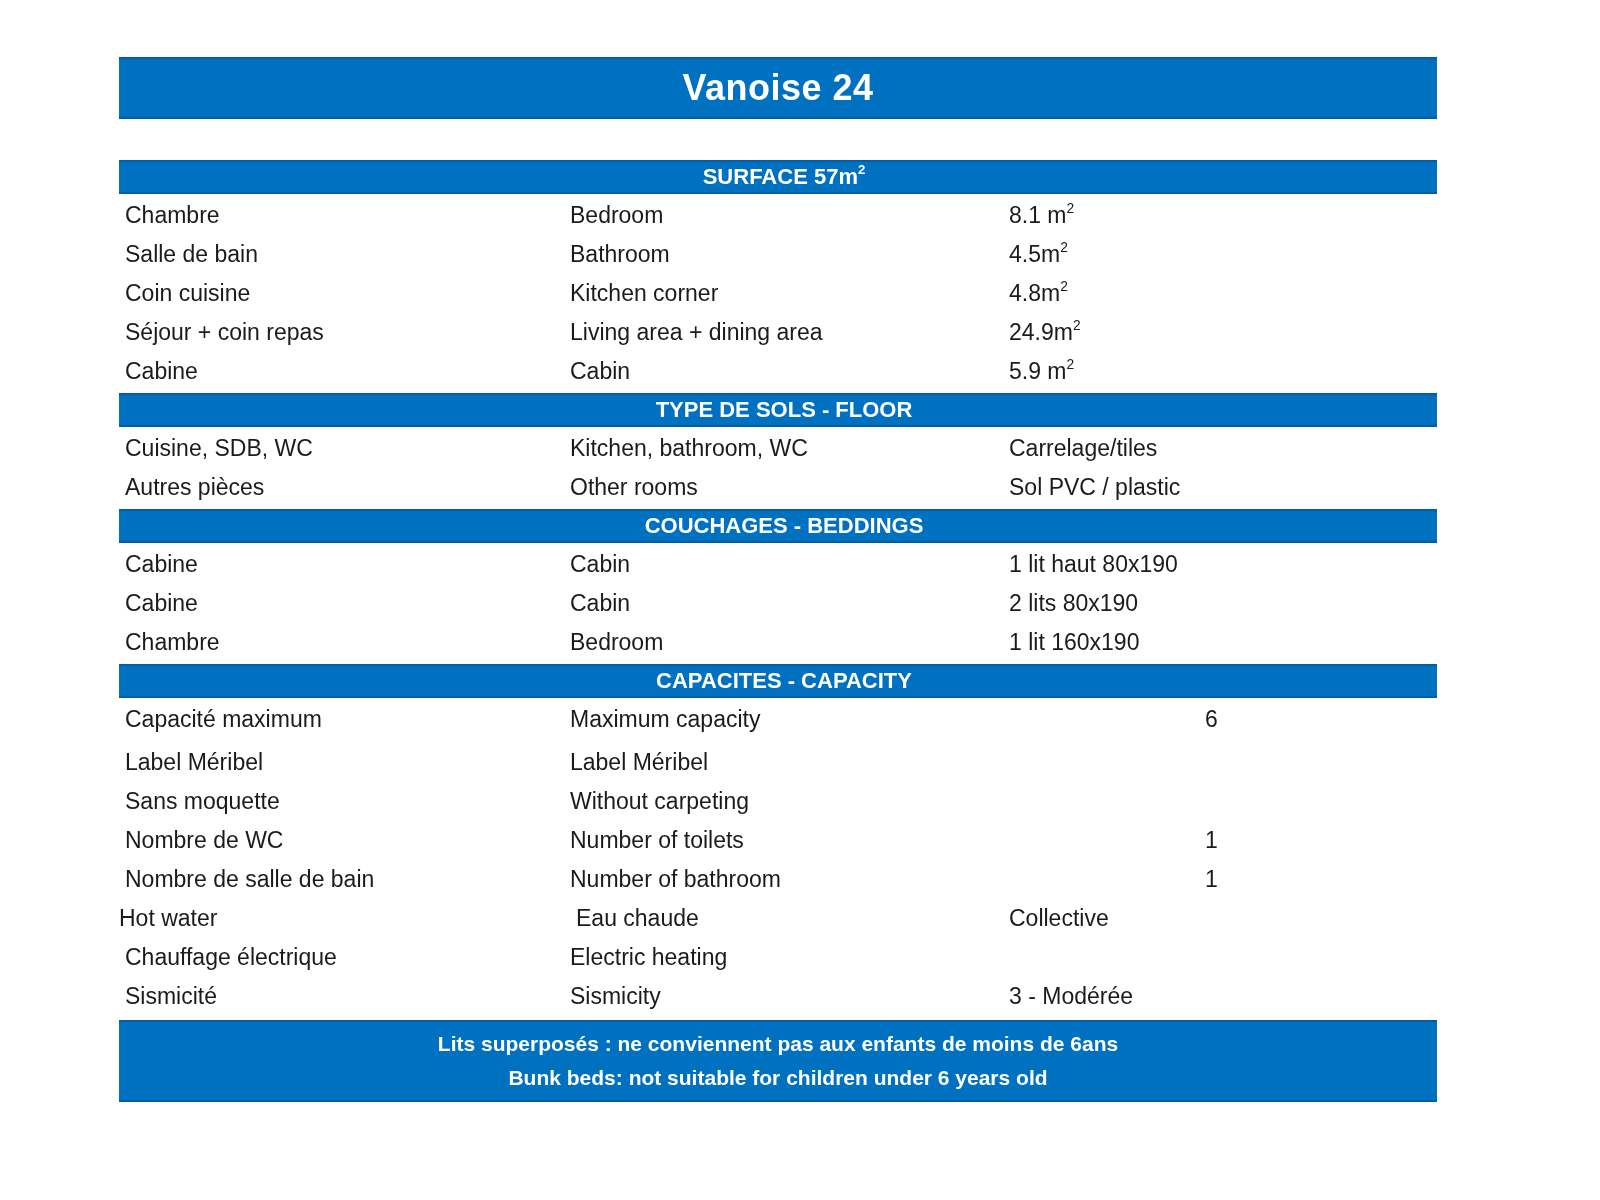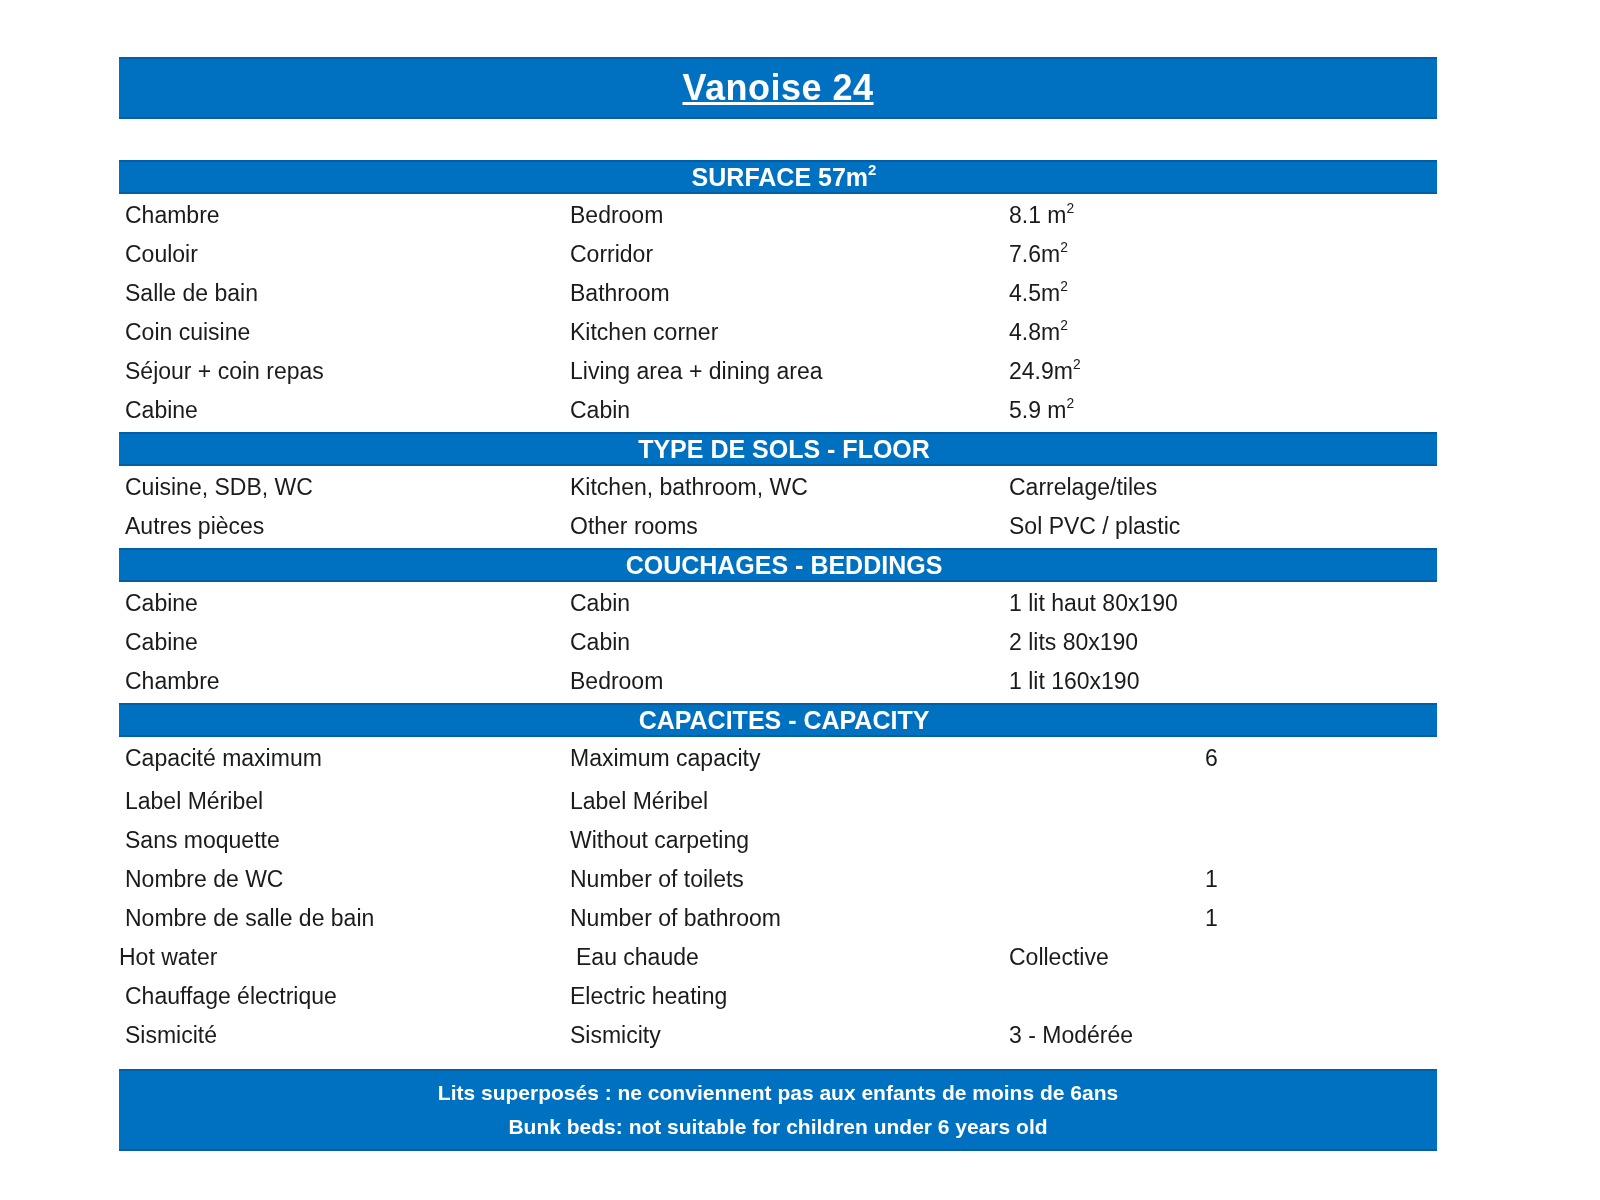--- a/index.html
+++ b/index.html
@@ -21,46 +21,45 @@
     color: var(--banner-text, #ffffff);
     font-weight: bold;
     text-align: center;
     box-shadow: inset 0 2px 0 rgba(10,45,85,0.28), inset 0 -2px 0 rgba(10,45,85,0.28);
   }
   .title-banner {
     height: 62px; line-height: 62px;
     font-size: 36px;
     margin-bottom: 41px;
     letter-spacing: 0.5px;
-    text-decoration: underline;
   }
   .section-header {
     height: 34px; line-height: 34px;
-    font-size: 25px;
+    font-size: 22px;
     padding-left: 12px;
   }
   .rows { padding: 2px 0; }
   .row {
     display: grid;
     grid-template-columns: 451px 439px 196px 1fr;
     height: 39px;
     align-items: center;
     font-size: 23px;
   }
   .cell { white-space: nowrap; overflow: visible; }
   .cell.fr { padding-left: 6px; }
   sup {
     font-size: 0.6em;
     line-height: 0;
     position: relative;
     top: -0.1em;
     font-weight: inherit;
   }
   .footer-banner {
-    margin-top: 12px;
+    margin-top: 2px;
     height: 82px;
     box-sizing: border-box;
     padding-top: 7px;
     font-size: 21px;
   }
   .footer-banner .line { line-height: 34px; }
 </style>
 </head>
 <body>
 
@@ -71,26 +70,20 @@
   <div>
     <div class="banner section-header"><span>SURFACE 57m</span><sup>2</sup></div>
     <div class="rows">
       <div class="row">
         <div class="cell fr">Chambre</div>
         <div class="cell en">Bedroom</div>
         <div class="cell val"><span>8.1 m</span><sup>2</sup></div>
         <div class="cell num"></div>
       </div>
       <div class="row">
-        <div class="cell fr">Couloir</div>
-        <div class="cell en">Corridor</div>
-        <div class="cell val"><span>7.6m</span><sup>2</sup></div>
-        <div class="cell num"></div>
-      </div>
-      <div class="row">
         <div class="cell fr">Salle de bain</div>
         <div class="cell en">Bathroom</div>
         <div class="cell val"><span>4.5m</span><sup>2</sup></div>
         <div class="cell num"></div>
       </div>
       <div class="row">
         <div class="cell fr">Coin cuisine</div>
         <div class="cell en">Kitchen corner</div>
         <div class="cell val"><span>4.8m</span><sup>2</sup></div>
         <div class="cell num"></div>

